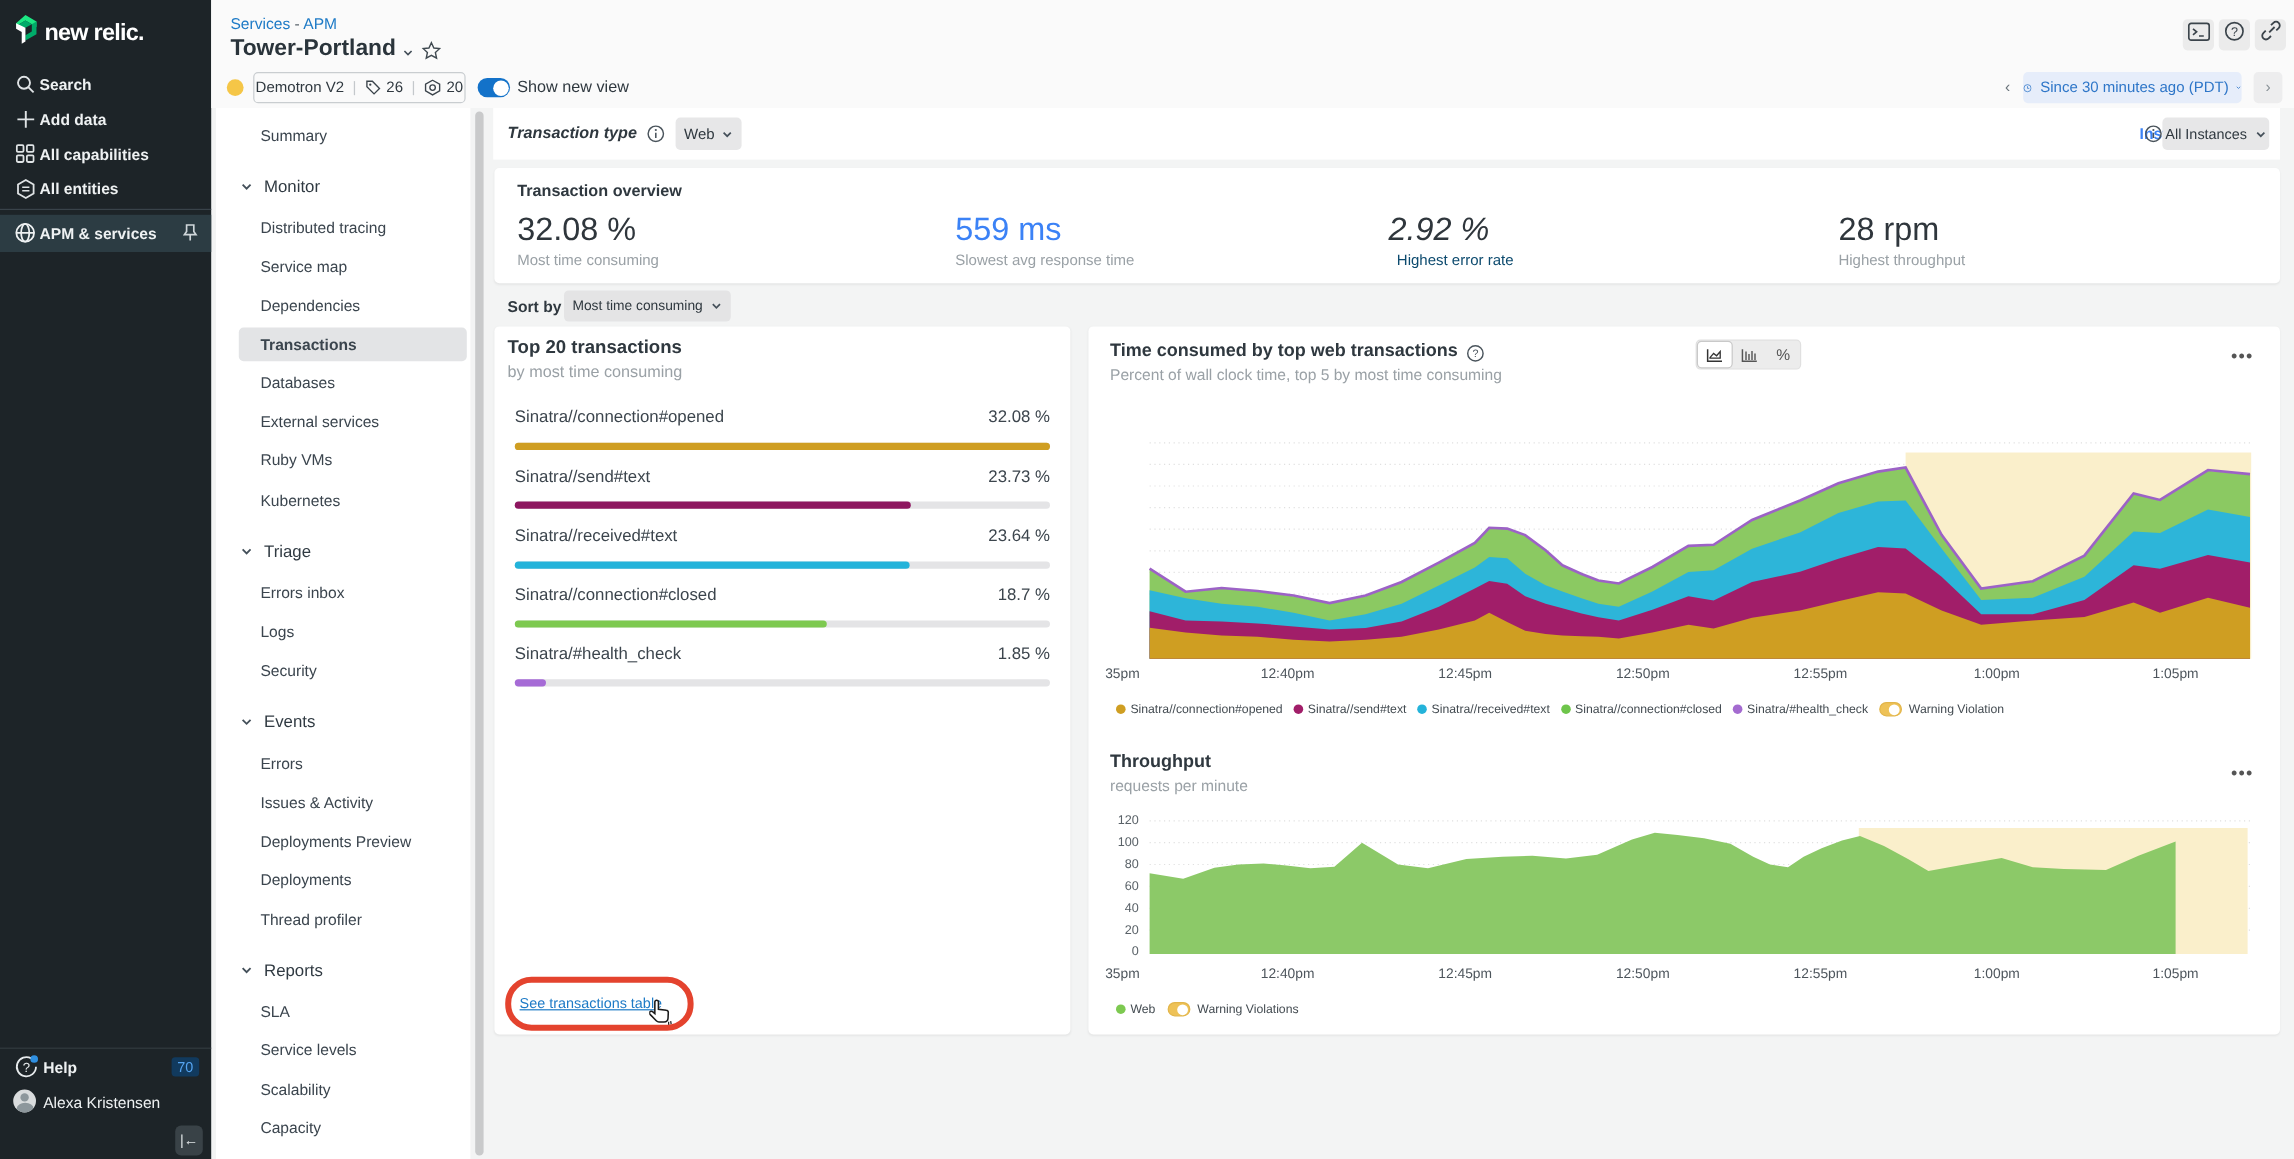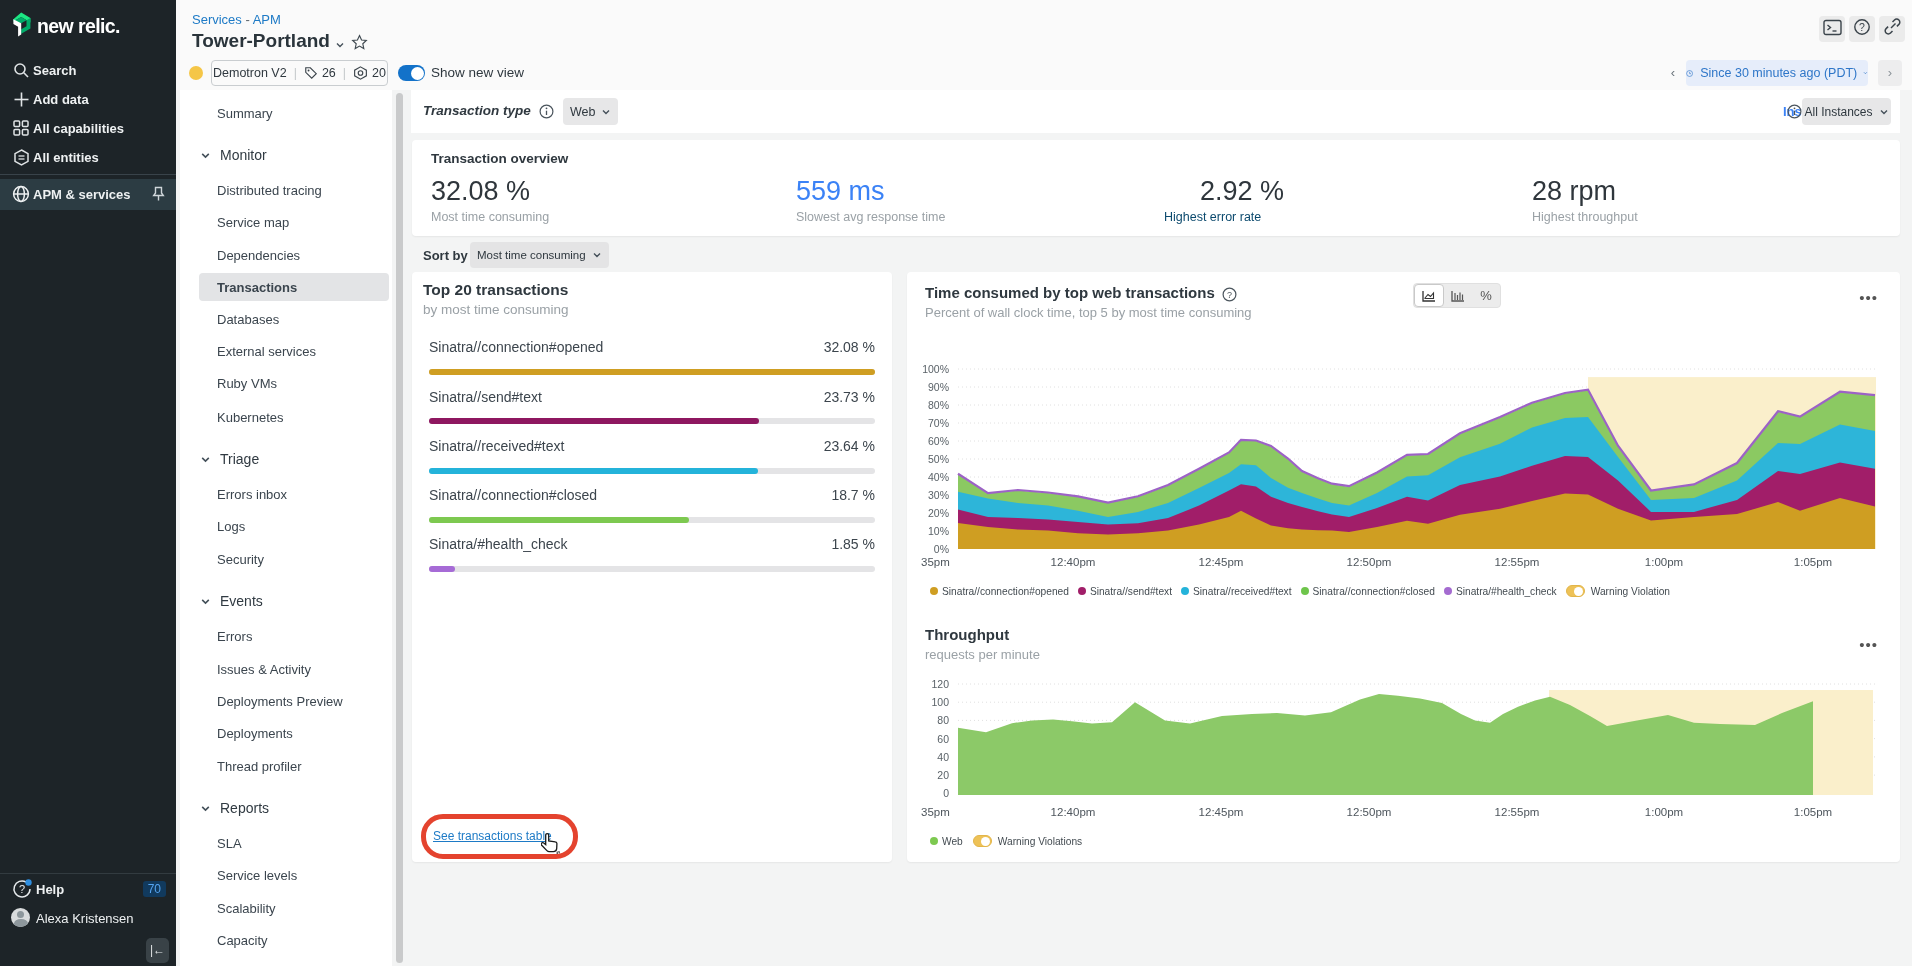--- a/index.html
+++ b/index.html
@@ -232,21 +232,21 @@
         <path d="M2 3.5 L5 6.5 L8 3.5" fill="none" stroke="#45505a" stroke-width="1.4"></path>
       </svg></div>
 </div>
 
 <div class="abs" style="left:412px;top:140px;width:1488px;height:96px;background:#fff;border-radius:4px;box-shadow:0 1px 2px rgba(0,0,0,0.06);">
   <div class="abs" style="left:19px;top:11px;font-size:13.5px;font-weight:bold;color:#2f383f;">Transaction overview</div>
   <div class="abs" style="left:19px;top:36px;font-size:27px;color:#2f363c;">32.08&nbsp;%</div>
   <div class="abs" style="left:19px;top:70px;font-size:12.5px;color:#9aa1a6;">Most time consuming</div>
   <div class="abs" style="left:384px;top:36px;font-size:27px;color:#3b82f6;">559 ms</div>
   <div class="abs" style="left:384px;top:70px;font-size:12.5px;color:#9aa1a6;">Slowest avg response time</div>
-  <div class="abs" style="left:788px;top:36px;font-size:27px;color:#2f363c;">2.92&nbsp;%</div>
+  <div class="abs" style="left:745px;top:36px;font-size:27px;color:#2f363c;font-style:italic;">2.92&nbsp;%</div>
   <div class="abs" style="left:752px;top:70px;font-size:12.5px;color:#0c4a6e;">Highest error rate</div>
   <div class="abs" style="left:1120px;top:36px;font-size:27px;color:#2f363c;">28 rpm</div>
   <div class="abs" style="left:1120px;top:70px;font-size:12.5px;color:#9aa1a6;">Highest throughput</div>
 </div>
 
 <div class="abs" style="left:423px;top:248px;font-size:13px;font-weight:bold;color:#2f383f;">Sort by</div>
 <div class="abs" style="left:470px;top:242px;height:26px;background:#e4e4e5;border-radius:4px;display:flex;align-items:center;padding:0 7px;font-size:11.5px;color:#2f383f;">Most time consuming<svg width="10" height="10" viewBox="0 0 10 10" style="margin-left:6px">
       <path d="M2 3.5 L5 6.5 L8 3.5" fill="none" stroke="#45505a" stroke-width="1.4"></path>
     </svg></div>
 
@@ -316,33 +316,20 @@
           <line x1="4" y1="10" x2="4" y2="3" stroke="#555" stroke-width="1.2"></line>
           <line x1="6.5" y1="10" x2="6.5" y2="5" stroke="#555" stroke-width="1.2"></line>
           <line x1="9" y1="10" x2="9" y2="2.5" stroke="#555" stroke-width="1.2"></line>
           <line x1="11.5" y1="10" x2="11.5" y2="4.5" stroke="#555" stroke-width="1.2"></line>
         </svg>
       </div>
       <div style="flex:1;display:flex;align-items:center;justify-content:center;font-size:13px;color:#555;">%</div>
     </div>
   <div class="abs" style="right:22px;top:17px;font-size:15px;color:#555;letter-spacing:1px;">•••</div>
   <div class="abs" style="left:18px;top:33px;font-size:13px;color:#9aa1a6;">Percent of wall clock time, top 5 by most time consuming</div>
-  <div style="position:absolute;left:0;top:0;width:42px;height:300px;">
-      <div style="position:absolute;right:0;top:91.0px;font-size:10.5px;color:#5a6268;">100%</div>
-      <div style="position:absolute;right:0;top:109.0px;font-size:10.5px;color:#5a6268;">90%</div>
-      <div style="position:absolute;right:0;top:127.0px;font-size:10.5px;color:#5a6268;">80%</div>
-      <div style="position:absolute;right:0;top:145.0px;font-size:10.5px;color:#5a6268;">70%</div>
-      <div style="position:absolute;right:0;top:163.0px;font-size:10.5px;color:#5a6268;">60%</div>
-      <div style="position:absolute;right:0;top:181.0px;font-size:10.5px;color:#5a6268;">50%</div>
-      <div style="position:absolute;right:0;top:199.0px;font-size:10.5px;color:#5a6268;">40%</div>
-      <div style="position:absolute;right:0;top:217.0px;font-size:10.5px;color:#5a6268;">30%</div>
-      <div style="position:absolute;right:0;top:235.0px;font-size:10.5px;color:#5a6268;">20%</div>
-      <div style="position:absolute;right:0;top:253.0px;font-size:10.5px;color:#5a6268;">10%</div>
-      <div style="position:absolute;right:0;top:271.0px;font-size:10.5px;color:#5a6268;">0%</div>
-    </div>
   <div style="position:absolute;left:14px;top:284px;font-size:11.5px;color:#4d555c;">35pm</div>
     <div style="position:absolute;left:126px;top:284px;width:80px;text-align:center;font-size:11.5px;color:#4d555c;">12:40pm</div>
     <div style="position:absolute;left:274px;top:284px;width:80px;text-align:center;font-size:11.5px;color:#4d555c;">12:45pm</div>
     <div style="position:absolute;left:422px;top:284px;width:80px;text-align:center;font-size:11.5px;color:#4d555c;">12:50pm</div>
     <div style="position:absolute;left:570px;top:284px;width:80px;text-align:center;font-size:11.5px;color:#4d555c;">12:55pm</div>
     <div style="position:absolute;left:717px;top:284px;width:80px;text-align:center;font-size:11.5px;color:#4d555c;">1:00pm</div>
     <div style="position:absolute;left:866px;top:284px;width:80px;text-align:center;font-size:11.5px;color:#4d555c;">1:05pm</div>
   <div style="position:absolute;left:23px;top:313px;display:flex;align-items:center;font-size:10.2px;color:#434b51;">
       <span style="width:8px;height:8px;border-radius:50%;background:#cf9e22;margin-right:4px;"></span>
       <span style="margin-right:9px;">Sinatra//connection#opened</span>

